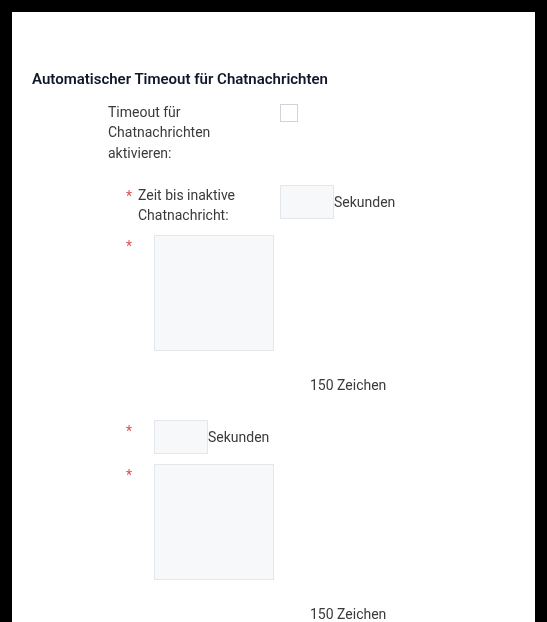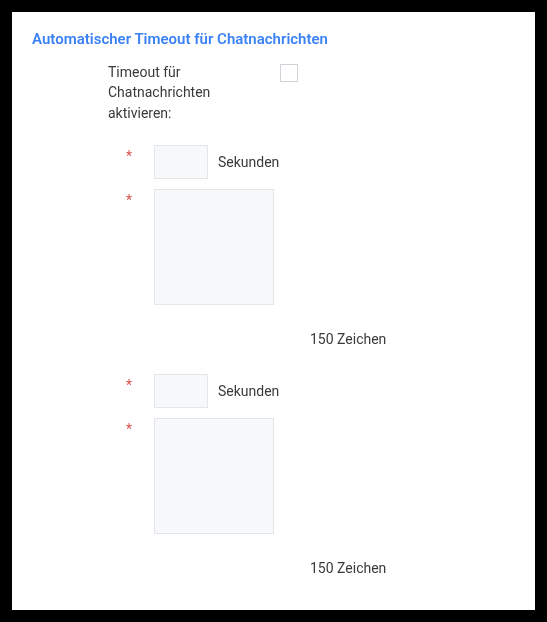--- a/index.html
+++ b/index.html
@@ -14,22 +14,23 @@
       width: 547px;
     }
     .panel {
       background: #fff;
       padding: 18px 20px 20px 20px;
       min-height: 598px;
     }
     .section-title {
       font-size: 15px;
       font-weight: 600;
-      color: #3b82f6;
+      color: #0f172a;
       margin-bottom: 14px;
+      margin-top: 40px;
     }
     .row {
       display: flex;
       align-items: flex-start;
       margin-bottom: 10px;
     }
     .row.enable-row {
       margin-bottom: 22px;
     }
     .req-col {
@@ -48,21 +49,20 @@
     .label-col {
       width: 126px;
       font-size: 14px;
       color: #3a3a3a;
       line-height: 1.45;
       padding-right: 10px;
     }
     .input-col {
       display: flex;
       align-items: flex-start;
-      gap: 10px;
       margin-left: 46px;
     }
     .checkbox {
       width: 18px;
       height: 18px;
       border: 1px solid #cfd4da;
       background: #fff;
       margin-top: 2px;
     }
     .num-input {
@@ -105,20 +105,21 @@
   <div class="row enable-row">
     <div class="req-col"></div>
     <div class="label-col">Timeout für Chatnachrichten aktivieren:</div>
     <div class="input-col">
       <div class="checkbox"></div>
     </div>
   </div>
 
   <div class="row">
     <div class="req-col indent"><span class="req">*</span></div>
+    <div class="label-col">Zeit bis inaktive Chatnachricht:</div>
     <div class="input-col" style="margin-left:16px;">
       <input type="text" class="num-input" value="" style="">
       <span class="unit">Sekunden</span>
     </div>
   </div>
 
   <div class="row">
     <div class="req-col indent"><span class="req">*</span></div>
     <div class="input-col" style="margin-left:16px;">
       <textarea class="textarea" style=""></textarea>

